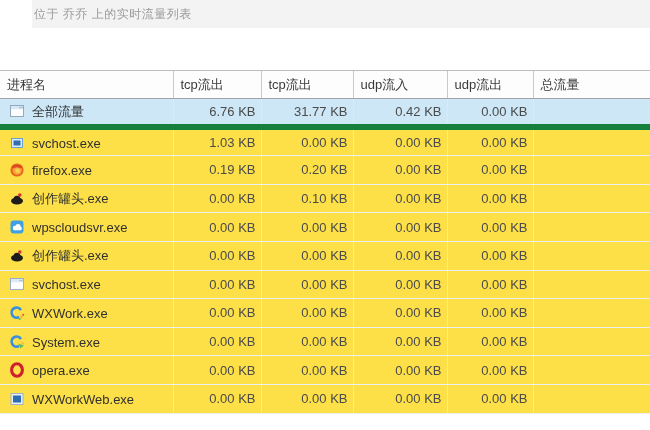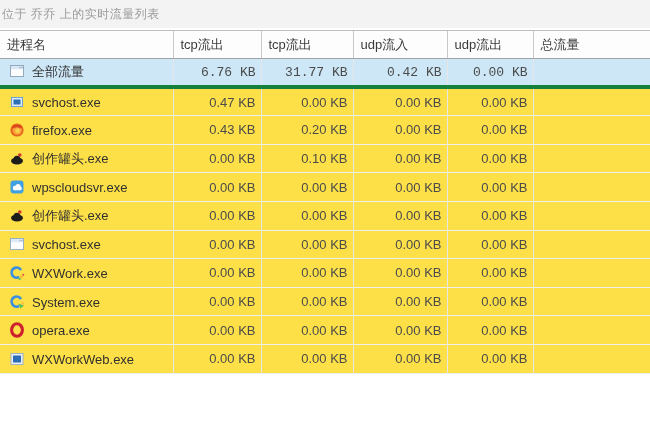--- a/index.html
+++ b/index.html
@@ -1,35 +1,35 @@
 <!DOCTYPE html>
 <html><head>
 <meta charset="utf-8">
 <style>
   * { margin:0; padding:0; box-sizing:border-box; }
   html,body { width:650px; height:430px; overflow:hidden; background:#fff;
     font-family:"Liberation Sans","DejaVu Sans",sans-serif; }
   .titlebar {
     height:28px; line-height:28px; background:#f3f3f3; color:#9a9a9a;
-    font-size:12px; padding-left:2px; letter-spacing:.5px;
+    font-size:12px; padding-left:2px; letter-spacing:.5px;margin-left:32px;
   }
   .gap { height:2px; background:#fff; }
-  table { width:650px; border-collapse:collapse; table-layout:fixed; }
+  table { width:650px; border-collapse:collapse; table-layout:fixed;margin-top:40px; }
   thead th {
     height:28px; background:#fdfdfd; font-weight:normal; font-size:13px;
     color:#3a3a3a; text-align:left; padding-left:7px;
     border-top:1px solid #bdbdbd; border-bottom:1px solid #a3a3a3;
   }
   thead th + th { border-left:1px solid #c9c9c9; }
   tbody tr { height:28.6px; background:#fde047; }
   tbody tr.selected { background:#cde7f7; }
   tbody td { border-bottom:1px solid #eeeeee; font-size:13px; overflow:hidden; white-space:nowrap; }
   td.name-cell { padding-left:9px; color:#303030; }
   td.val { text-align:right; padding-right:5px; color:#4b4b4b; border-left:1px solid #e6e6e6; }
-  tr.selected td { border-bottom:4px solid #15803d;font-family:Liberation Mono, monospace; }
+  tr.selected td { border-bottom:6px solid #15803d; }
   .icon { display:inline-block; width:16px; height:16px; vertical-align:-3px; margin-right:7px; }
   .icon svg { width:16px; height:16px; display:block; }
 </style>
 </head>
 <body>
 
 <div class="titlebar">位于 乔乔 上的实时流量列表</div>
 <div class="gap"></div>
 
 <table>
@@ -63,34 +63,34 @@
         <td class="val">31.77 KB</td>
         <td class="val">0.42 KB</td>
         <td class="val">0.00 KB</td>
         <td class="val"></td>
       </tr>
       <tr>
         <td class="name-cell"><span class="icon"><svg viewBox="0 0 16 16">
               <rect x="2.5" y="3.5" width="11" height="9" fill="#dcebf8" stroke="#6f9fce"></rect>
               <rect x="4.5" y="5.5" width="7" height="5" fill="#2f6fb4"></rect>
             </svg></span><span>svchost.exe</span></td>
-        <td class="val">0.47 KB</td>
+        <td class="val">1.03 KB</td>
         <td class="val">0.00 KB</td>
         <td class="val">0.00 KB</td>
         <td class="val">0.00 KB</td>
         <td class="val"></td>
       </tr>
       <tr>
         <td class="name-cell"><span class="icon"><svg viewBox="0 0 16 16">
               <circle cx="8" cy="8" r="6.6" fill="#e8641c"></circle>
               <circle cx="8.2" cy="8.2" r="4.6" fill="#f9a23c"></circle>
               <circle cx="8.6" cy="8.8" r="2.4" fill="#f6d24a"></circle>
               <path d="M3 5 a6.6 6.6 0 0 1 10 0 l-2 1.5 a4 4 0 0 0-6 0 z" fill="#d9481f"></path>
             </svg></span><span>firefox.exe</span></td>
-        <td class="val">0.43 KB</td>
+        <td class="val">0.19 KB</td>
         <td class="val">0.20 KB</td>
         <td class="val">0.00 KB</td>
         <td class="val">0.00 KB</td>
         <td class="val"></td>
       </tr>
       <tr>
         <td class="name-cell"><span class="icon"><svg viewBox="0 0 16 16">
               <ellipse cx="8" cy="11" rx="6" ry="3.4" fill="#1c1c1c"></ellipse>
               <path d="M5 7 q3-2.5 6 0 l.5 4 h-7 z" fill="#1c1c1c"></path>
               <circle cx="10.8" cy="5" r="1.8" fill="#cf352b"></circle>

